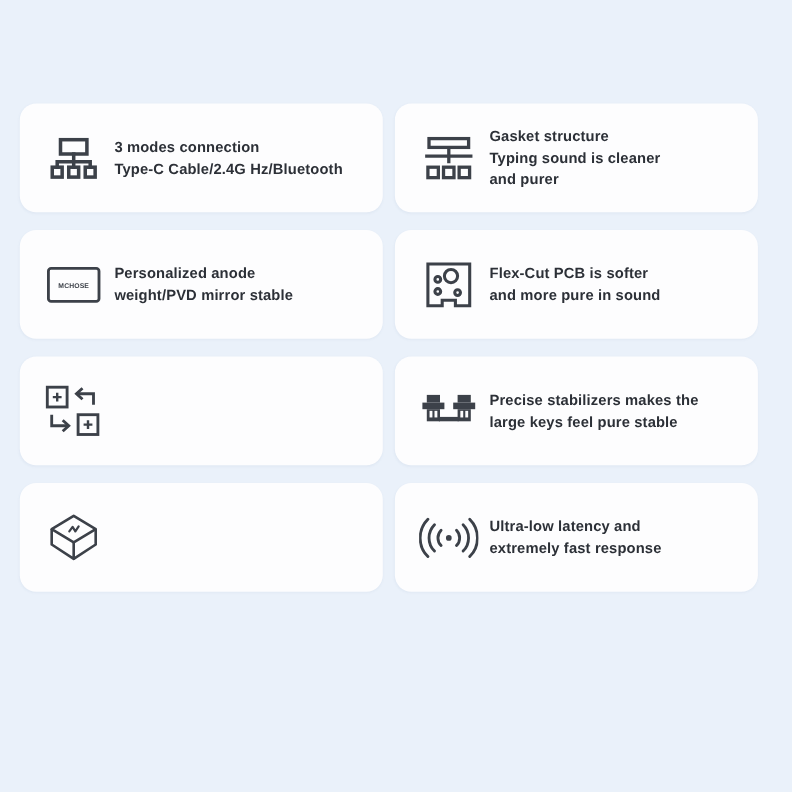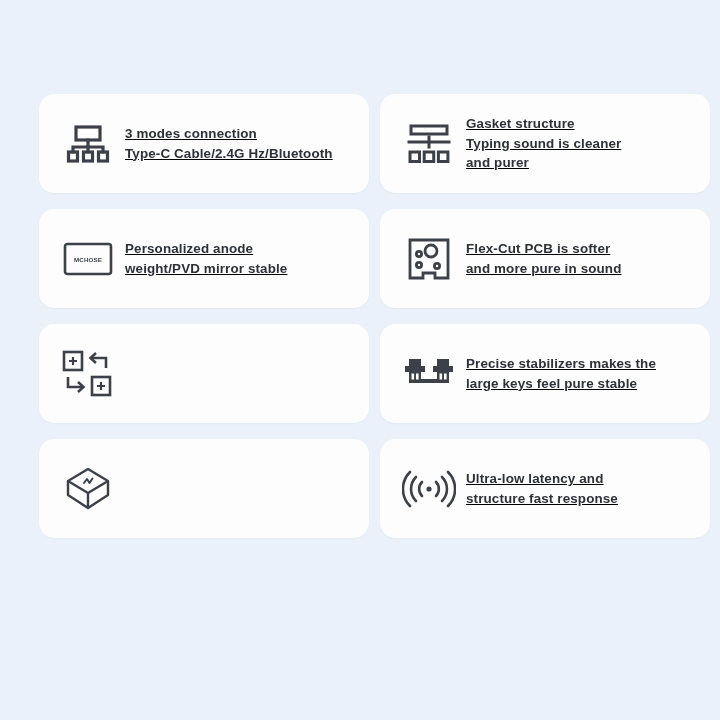--- a/index.html
+++ b/index.html
@@ -8,29 +8,28 @@
   }
   body {
     width: 720px;
     height: 720px;
     background: #eaf1fa;
     font-family: "Liberation Sans", sans-serif;
     overflow: hidden;
   }
   #feature-grid {
     position: absolute;
-    left: 39px;
+    left: 18px;
     top: 94px;
     width: 671px;
     display: grid;
     grid-template-columns: 330px 330px;
     grid-template-rows: repeat(5, 99px);
     column-gap: 11px;
     row-gap: 16px;
-    text-decoration: underline;
   }
   .feature-card {
     background: #fdfdfe;
     border-radius: 15px;
     display: flex;
     align-items: center;
     padding: 0 14px 0 18px;
     box-sizing: border-box;
     box-shadow: 0 1px 2px rgba(120, 140, 170, 0.07);
   }
@@ -180,16 +179,16 @@
         <circle cx="27" cy="22" r="2.6" fill="currentColor" stroke="none"></circle>
         <path d="M20 15 A10 10 0 0 0 20 29"></path>
         <path d="M34 15 A10 10 0 0 1 34 29"></path>
         <path d="M14 10 A17 17 0 0 0 14 34"></path>
         <path d="M40 10 A17 17 0 0 1 40 34"></path>
         <path d="M8 5 A24 24 0 0 0 8 39"></path>
         <path d="M46 5 A24 24 0 0 1 46 39"></path>
       </svg>
     </span>
     <span class="card-text">Ultra-low latency and
-structure fast response</span>
+extremely fast response</span>
   </div>
 
 </div>
 
 </body></html>

